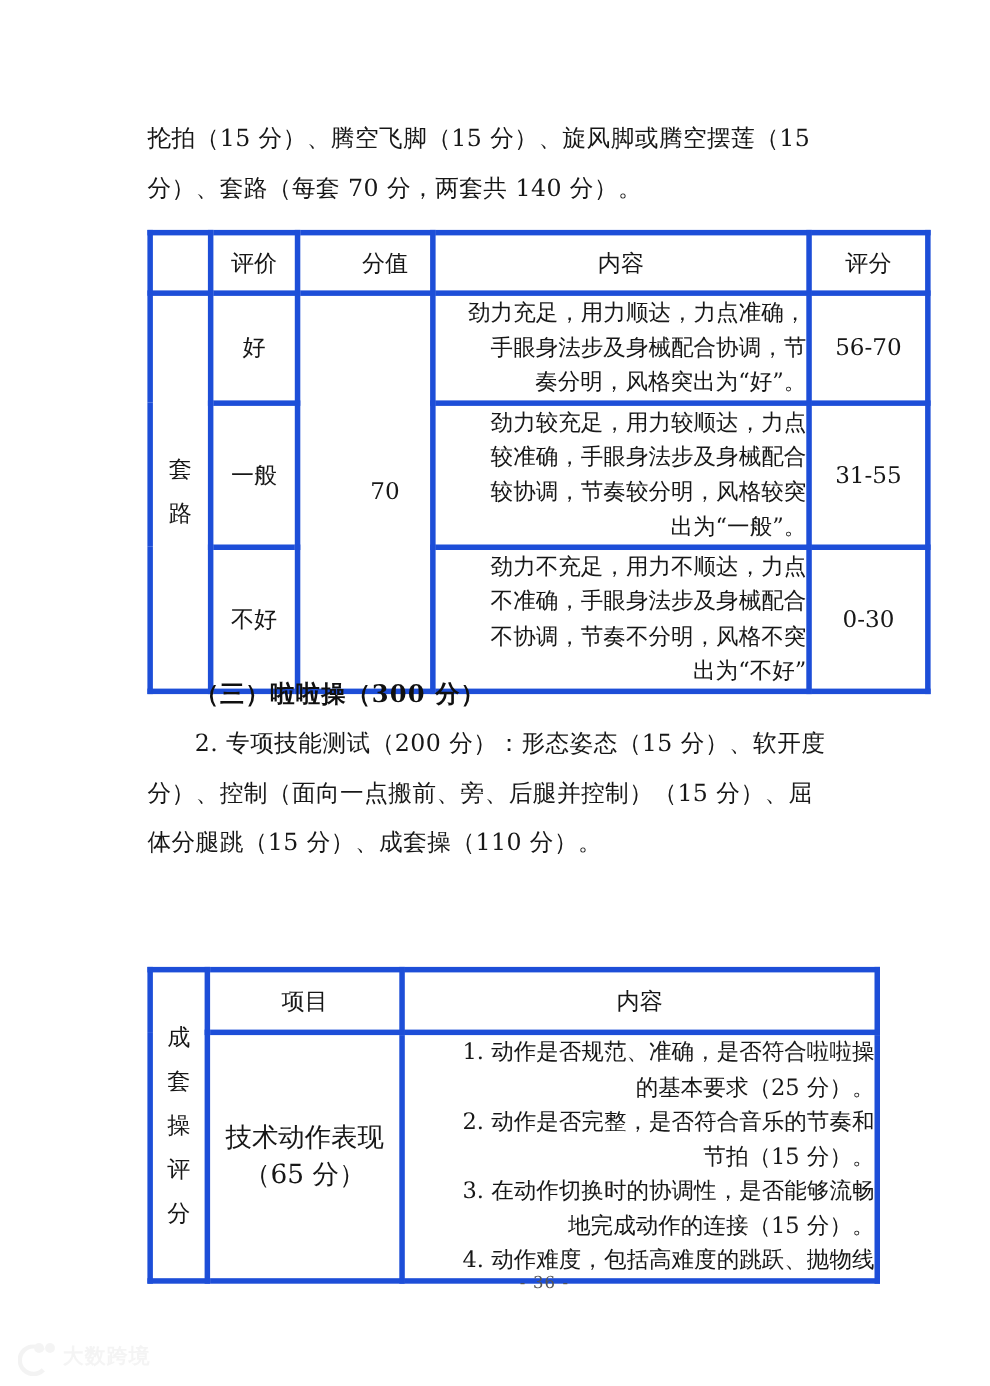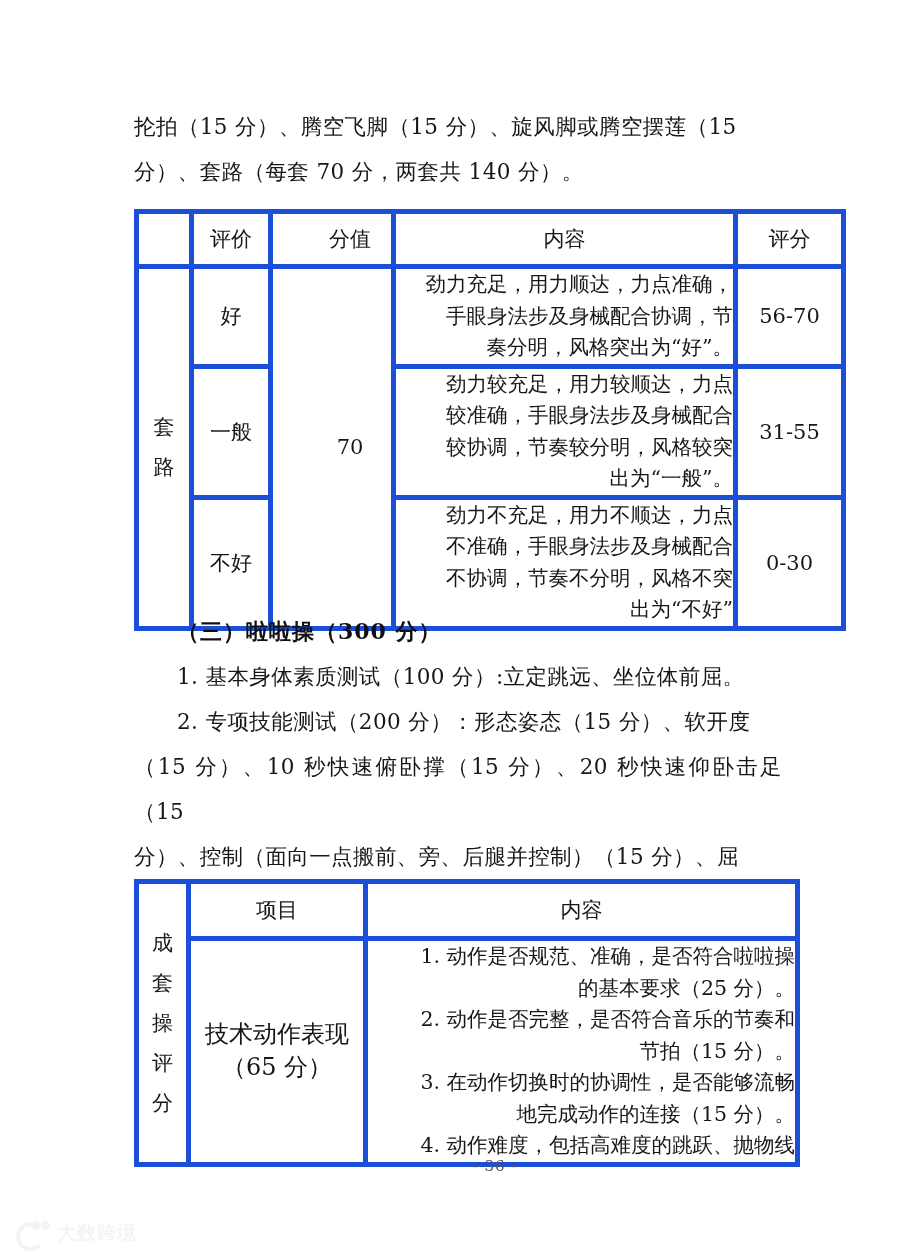--- a/index.html
+++ b/index.html
@@ -228,23 +228,21 @@
         <span class="ln">不协调，节奏不分明，风格不突</span>
         <span class="ln">出为“不好”</span>
       </td>
       <td class="c4 cell-center">0-30</td>
     </tr>
   </tbody>
     </table>
 
   <div class="content" style="top:609px;">
     <p class="heading">（三）啦啦操（300 分）</p>
-    <p class="para indent">1. 基本身体素质测试（100 分）:立定跳远、坐位体前屈。</p>
     <p class="para" style="text-indent:43px;">2. 专项技能测试（200 分）：形态姿态（15 分）、软开度</p>
-    <p class="para">（15 分）、10 秒快速俯卧撑（15 分）、20 秒快速仰卧击足（15</p>
     <p class="para">分）、控制（面向一点搬前、旁、后腿并控制）（15 分）、屈</p>
     <p class="para">体分腿跳（15 分）、成套操（110 分）。</p>
   </div>
 
   <table class="tbl" id="table-cheer">
     <tbody>
         <tr class="row-head2">
       <td class="d0 vlabel" rowspan="2">
         <div class="vstack">
           <span>成</span>

